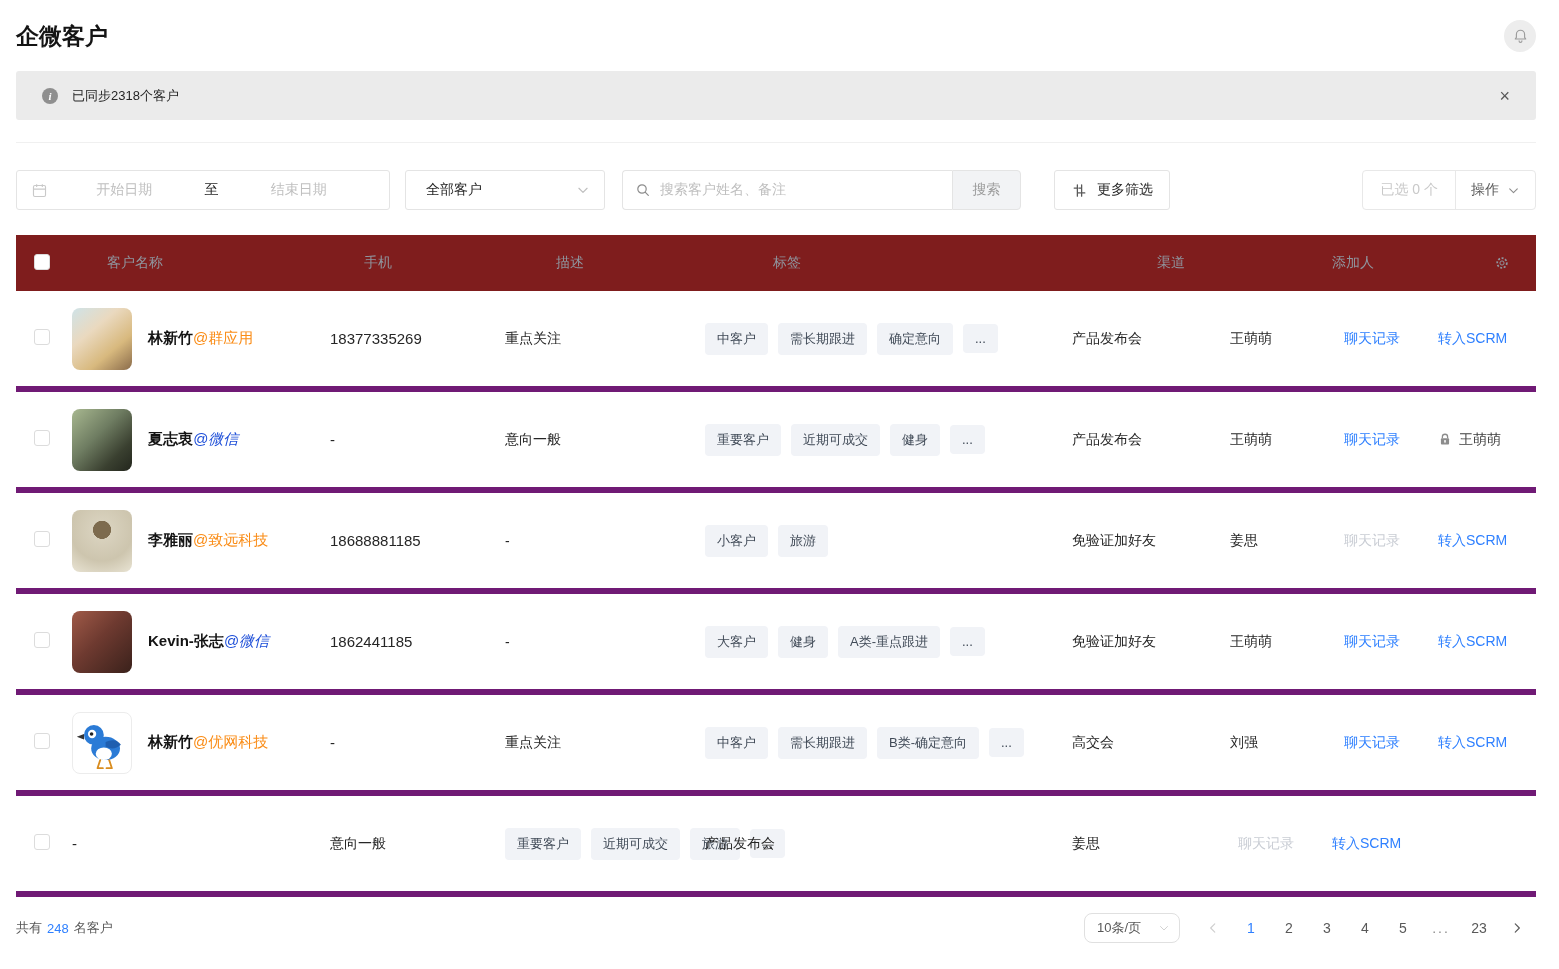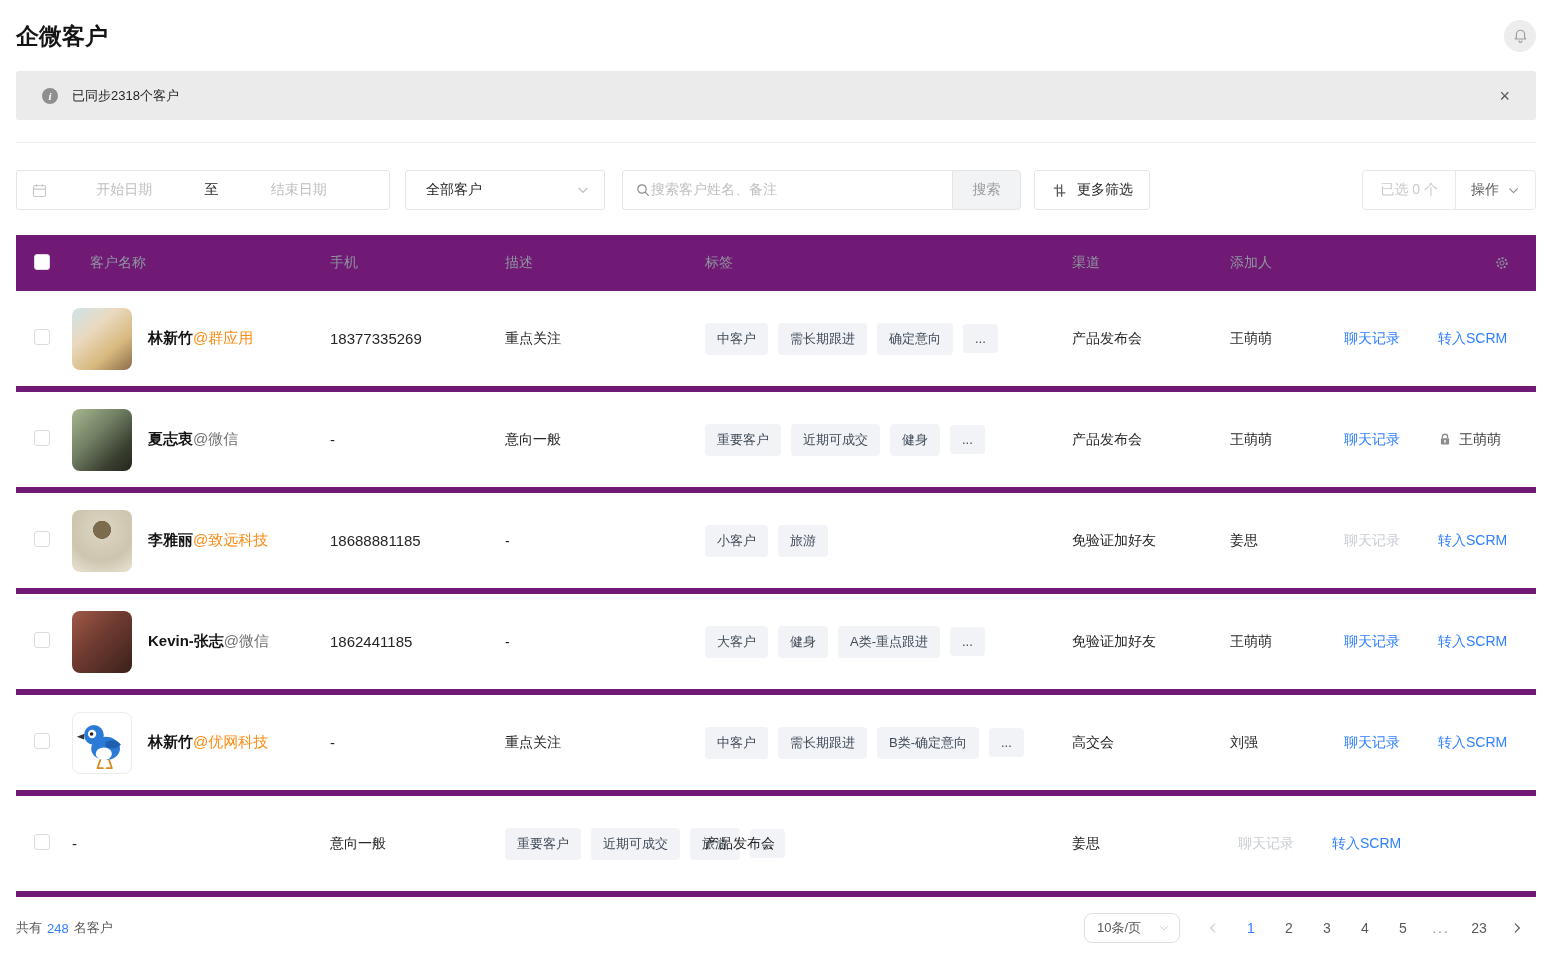--- a/index.html
+++ b/index.html
@@ -32,52 +32,52 @@
   .filterbar { margin-top:27px; display:flex; align-items:center; }
   .ctrl { height:40px; border:1px solid #e4e4e4; border-radius:3px; background:#fff; }
   .daterange { width:374px; display:flex; align-items:center; padding:0 14px; }
   .daterange .ph { color:#bfbfbf; font-size:14px; flex:1; text-align:center; }
   .daterange .to { color:#262626; font-size:14px; padding:0 4px; }
   .select { width:200px; margin-left:15px; display:flex; align-items:center;
             justify-content:space-between; padding:0 14px 0 20px; font-size:14px; color:#262626; cursor:pointer; }
   .searchwrap { margin-left:17px; display:flex; height:40px; }
   .searchinput { width:330px; border:1px solid #e4e4e4; border-right:none; border-radius:4px 0 0 4px;
                  display:flex; align-items:center; padding:0 12px; }
-  .search-ph { color:#bfbfbf; font-size:14px; }
+  .search-ph { color:#bfbfbf; font-size:14px; margin-left:9px; }
   .searchbtn { width:69px; border:1px solid #e4e4e4; border-radius:0 4px 4px 0; background:#f2f3f5;
                color:#9c9c9c; font-size:14px; display:flex; align-items:center; justify-content:center; cursor:pointer; }
-  .morebtn { margin-left:13px; display:flex; align-items:center; padding:0 16px;
+  .morebtn { margin-left:33px; display:flex; align-items:center; padding:0 16px;
              font-size:14px; color:#262626; gap:9px; cursor:pointer; }
   .rightgroup { margin-left:auto; height:40px; border:1px solid #e8e8e8; border-radius:4px; display:flex; }
   .selcount { padding:0 17px; display:flex; align-items:center; color:#c9c9c9; font-size:14px;
               border-right:1px solid #e8e8e8; }
   .actionbtn { padding:0 15px; display:flex; align-items:center; color:#595959; font-size:14px; gap:8px; cursor:pointer; }
 
   
   .table { margin-top:25px; }
   .grid-cols { display:grid; grid-template-columns:56px 258px 175px 200px 367px 158px 106px 1fr; align-items:center; }
-  .thead { height:56px; background:#701a75; color:#8f959e; font-size:14px; }
+  .thead { height:56px; background:#7f1d1d; color:#8f959e; font-size:14px;gap:17px; }
   .th-name { padding-left:18px; }
   .th-gear { justify-self:end; padding-right:26px; display:flex; cursor:pointer; }
   .tr { height:101px; border-bottom:6px solid #701a75; }
   .td-check { padding-left:18px; }
   .checkbox { width:16px; height:16px; border:1px solid #dcdcdc; border-radius:3px;
               display:inline-block; background:#fff; cursor:pointer; }
   .td-name { display:flex; align-items:center; gap:16px; }
   .avatar { width:60px; height:62px; border-radius:8px; flex:0 0 auto; overflow:hidden; }
   .av-woman-blonde { background:linear-gradient(140deg,#cfe3e8 0%,#ead9bf 35%,#d8b97e 68%,#8a6b4a 100%); }
   .av-man-outdoor  { background:linear-gradient(135deg,#a8b890 0%,#6f7d62 42%,#3a4030 75%,#23261d 100%); }
   .av-woman-hat    { background:radial-gradient(circle at 50% 32%, #7d6b4e 0 17%, #d8d1bd 18%, #cdc5ae 60%, #e9e4d4 100%); }
   .av-man-closeup  { background:linear-gradient(135deg,#a05a48 0%,#6e3a30 45%,#3a211b 100%); }
   .av-cartoon-bird { background:#fff; border:1px solid #ececec; display:flex; align-items:center; justify-content:center; }
   .av-man-portrait { background:linear-gradient(135deg,#b59a7d 0%,#7d6049 48%,#42362a 100%); }
   .nm-main { font-size:15px; font-weight:700; color:#141414; }
   .nm-src { font-size:15px; }
   .src-orange { color:#fa8c16; }
-  .src-green  { color:#737373; }
+  .src-green  { color:#1d4ed8;font-style:italic; }
   .td-phone { font-size:15px; color:#262626; }
   .td-desc, .td-channel, .td-adder { font-size:14px; color:#262626; }
   .chips { display:flex; gap:10px; align-items:center; }
   .chip { background:#f1f3f7; border-radius:4px; padding:7px 12px; font-size:13px; color:#404a57; white-space:nowrap; }
   .td-actions { display:flex; gap:38px; padding-left:8px; align-items:center; }
   .link { font-size:14px; color:#2f80ff; text-decoration:none; cursor:pointer; white-space:nowrap; }
   .link.disabled { color:#c9cdd4; cursor:default; }
   .locked { display:flex; align-items:center; gap:7px; color:#404040; font-size:14px; }
 
   

